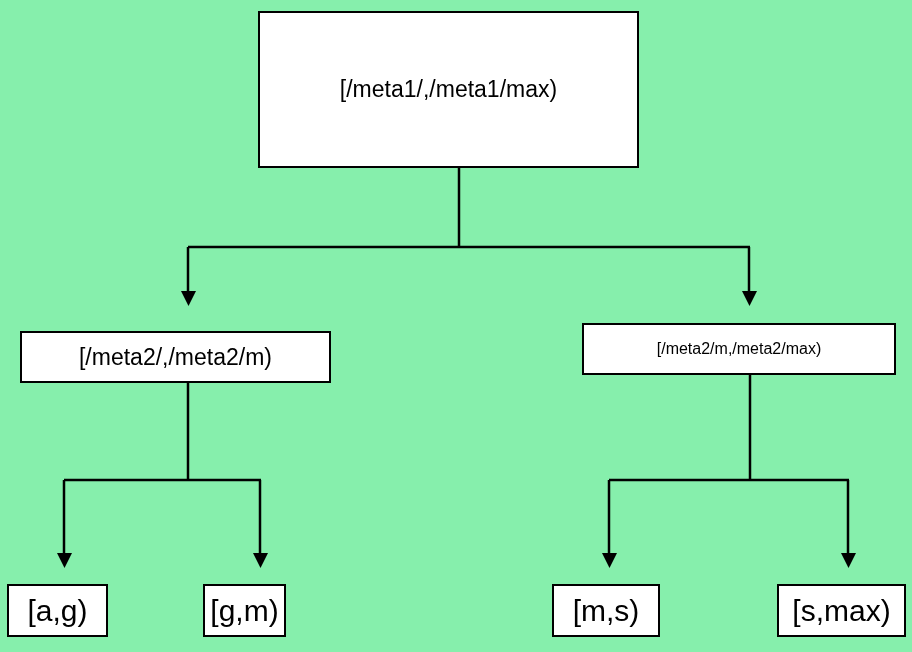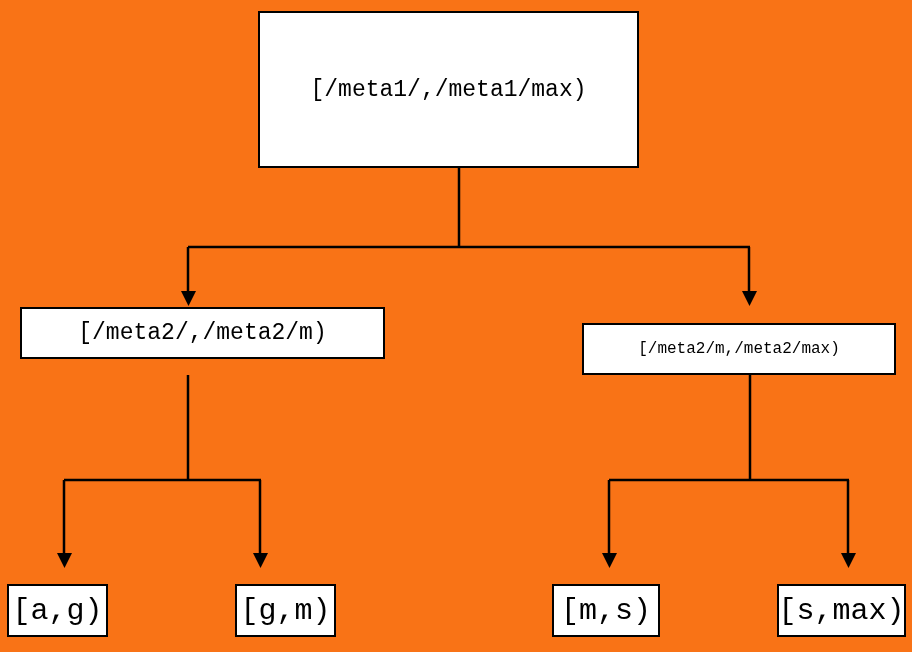--- a/index.html
+++ b/index.html
@@ -4,23 +4,23 @@
 <style>
   html, body {
     margin: 0;
     padding: 0;
     background: #ffffff;
   }
   #canvas {
     position: relative;
     width: 912px;
     height: 652px;
-    background: #f97316;
+    background: #86efac;
     overflow: hidden;
-    font-family: Liberation Mono, monospace;
+    font-family: Liberation Sans, sans-serif;
     text-align: right;
   }
   .node {
     position: absolute;
     box-sizing: border-box;
     border: 2px solid #000000;
     background: #ffffff;
     display: flex;
     align-items: center;
     justify-content: center;
@@ -30,39 +30,39 @@
   }
   .node-root {
     left: 258px;
     top: 11px;
     width: 381px;
     height: 157px;
     font-size: 23px;
   }
   .node-mid-left {
     left: 20px;
-    top: 307px;
-    width: 365px;
+    top: 331px;
+    width: 311px;
     height: 52px;
     font-size: 23px;
   }
   .node-mid-right {
     left: 582px;
     top: 323px;
     width: 314px;
     height: 52px;
     font-size: 16px;
   }
   .node-leaf {
     height: 53px;
     font-size: 30px;
     top: 584px;
   }
   .leaf-ag   { left: 7px;   width: 101px; }
-  .leaf-gm   { left: 203px; width: 101px; margin-left: 32px; }
+  .leaf-gm   { left: 203px; width: 83px; }
   .leaf-ms   { left: 552px; width: 108px; }
   .leaf-smax { left: 777px; width: 129px; }
 
   #edges {
     position: absolute;
     left: 0;
     top: 0;
     width: 912px;
     height: 652px;
     pointer-events: none;

